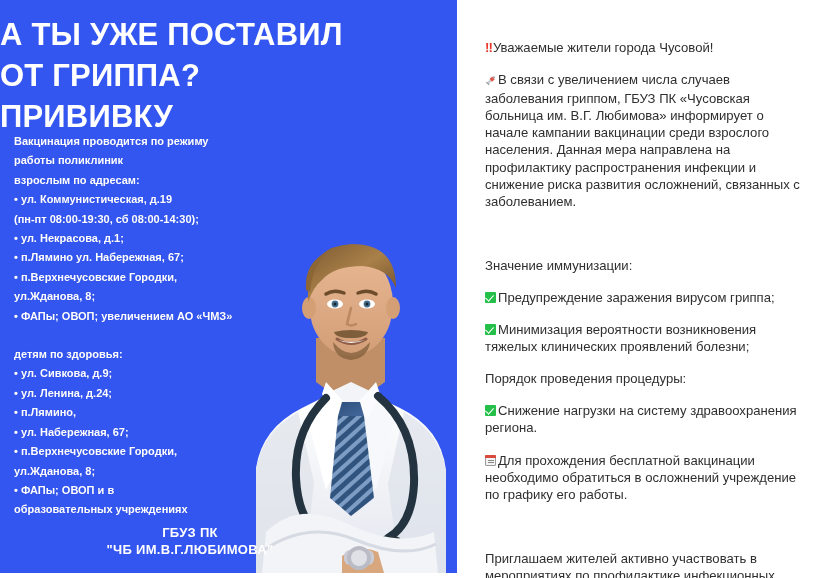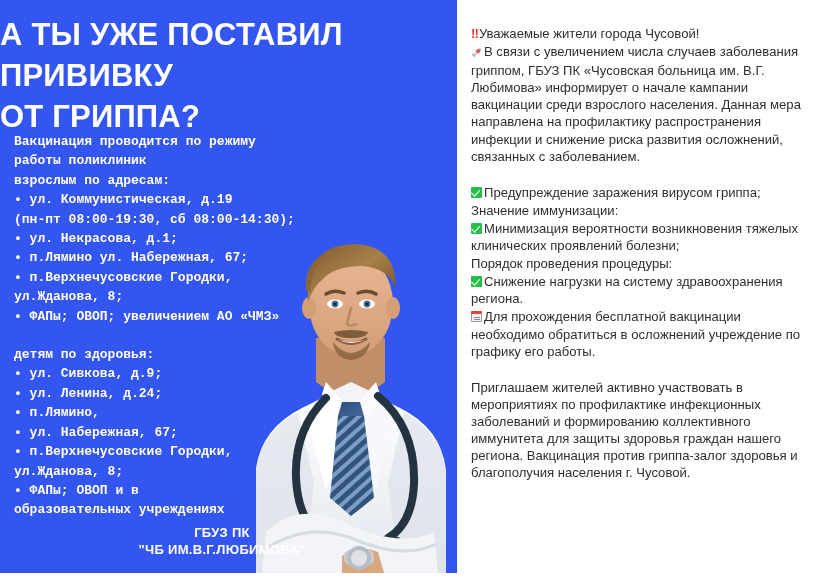--- a/index.html
+++ b/index.html
@@ -55,39 +55,37 @@
   #poster-body {
     position: absolute;
     left: 14px;
     top: 132px;
     width: 350px;
     z-index: 5;
   }
   #poster-body .pline {
     display: block;
     color: #ffffff;
-    font-size: 13px;
+    font-size: 11px;
     font-weight: bold;
     line-height: 19.4px;
     white-space: nowrap;
     text-shadow: 0 0 1px rgba(0,0,0,0.12);
-    font-family: Liberation Mono, monospace;
   }
   #poster-body .gap {
     height: 19px;
   }
 
   #poster-footer {
     position: absolute;
     left: 0;
     top: 524px;
     width: 380px;
     text-align: center;
     z-index: 6;
-    padding-left: 32px;
   }
   #poster-footer .fline {
     display: block;
     color: #ffffff;
     font-size: 13px;
     font-weight: bold;
     line-height: 17px;
     letter-spacing: 0.3px;
   }
 
@@ -106,21 +104,21 @@
   #article {
     position: absolute;
     left: 470px;
     top: 24px;
     width: 348px;
     color: #2f2f2f;
     font-size: 13.1px;
     line-height: 17.1px;
   }
   #article p {
-    margin: 1px;
+    margin: 15px;
   }
   #article .spacer {
     height: 17px;
   }
   .emoji-bangs {
     color: #e8372a;
     font-weight: bold;
     letter-spacing: -1px;
     margin-right: 1px;
   }
@@ -185,22 +183,22 @@
 </style>
 </head>
 <body>
 
 <div id="page">
 
   <div id="poster">
 
     <div id="poster-title">
       <span class="tl">А ТЫ УЖЕ ПОСТАВИЛ</span>
+      <span class="tl">ОТ ГРИППА?</span>
       <span class="tl">ПРИВИВКУ</span>
-      <span class="tl">ОТ ГРИППА?</span>
     </div>
 
     <div id="poster-body">
       <span class="pline">Вакцинация проводится по режиму</span>
       <span class="pline">работы поликлиник</span>
       <span class="pline">взрослым по адресам:</span>
       <span class="pline">• ул. Коммунистическая, д.19</span>
       <span class="pline">(пн-пт 08:00-19:30, сб 08:00-14:30);</span>
       <span class="pline">• ул. Некрасова, д.1;</span>
       <span class="pline">• п.Лямино ул. Набережная, 67;</span>
@@ -328,22 +326,22 @@
             <g transform="rotate(-45 6 6)">
               <rect x="1.4" y="5" width="4.6" height="2.4" fill="#c8ccd2"></rect>
               <rect x="5.6" y="4.3" width="3.6" height="3.8" fill="#e2574c"></rect>
               <rect x="9" y="5.3" width="1.8" height="1.8" fill="#9aa0a8"></rect>
               <rect x="0.6" y="4.3" width="1.2" height="3.8" fill="#8e949c"></rect>
             </g>
           </svg></span><span>В связи с увеличением числа случаев заболевания гриппом, ГБУЗ ПК «Чусовская больница им. В.Г. Любимова» информирует о начале кампании вакцинации среди взрослого населения. Данная мера направлена на профилактику распространения инфекции и снижение риска развития осложнений, связанных с заболеванием.</span></p>
 
     <div class="spacer"></div>
 
+    <p>Значение иммунизации:</p>
     <p><span class="emoji-check"></span><span>Предупреждение заражения вирусом гриппа;</span></p>
-    <p>Значение иммунизации:</p>
     <p><span class="emoji-check"></span><span>Минимизация вероятности возникновения тяжелых клинических проявлений болезни;</span></p>
     <p>Порядок проведения процедуры:</p>
 
     <p><span class="emoji-check"></span><span>Снижение нагрузки на систему здравоохранения региона.</span></p>
     <p><span class="emoji-cal"></span><span>Для прохождения бесплатной вакцинации необходимо обратиться в осложнений учреждение по графику его работы.</span></p>
 
     <div class="spacer"></div>
 
     <p>Приглашаем жителей активно участвовать в мероприятиях по профилактике инфекционных заболеваний и формированию коллективного иммунитета для защиты здоровья граждан нашего региона. Вакцинация против гриппа-залог здоровья и благополучия населения г. Чусовой.</p>
   </div>

